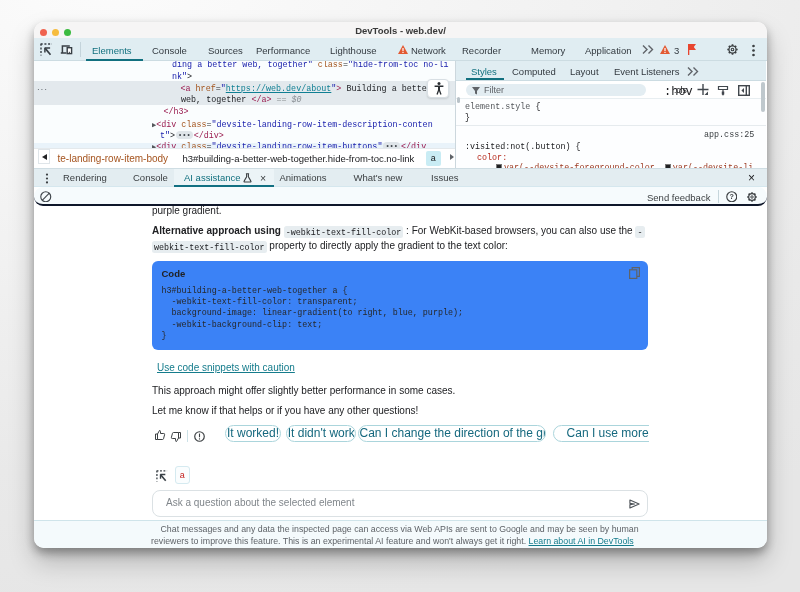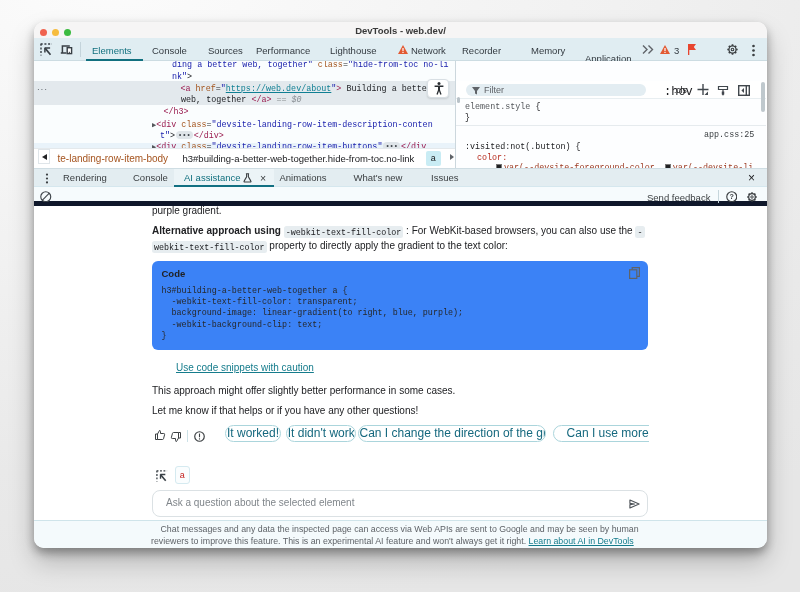--- a/index.html
+++ b/index.html
@@ -52,21 +52,21 @@
     <div class="abs nw" style="left:222px;top:7px;">Performance</div>
     <div class="abs nw" style="left:296px;top:7px;">Lighthouse</div>
     <svg class="abs" style="left:364px;top:6.5px;" width="10" height="9" viewBox="0 0 10 9">
         <path d="M5 0 L10 9 H0 Z" fill="#e25a33"></path>
         <rect x="4.4" y="3" width="1.2" height="3" fill="#fff"></rect>
         <rect x="4.4" y="6.8" width="1.2" height="1.2" fill="#fff"></rect>
       </svg>
     <div class="abs nw" style="left:377px;top:7px;">Network</div>
     <div class="abs nw" style="left:428px;top:7px;">Recorder</div>
     <div class="abs nw" style="left:497px;top:7px;">Memory</div>
-    <div class="abs nw" style="left:551px;top:15px;">Application</div>
+    <div class="abs nw" style="left:551px;top:7px;">Application</div>
     <svg class="abs" style="left:608px;top:7px;" width="12" height="9" viewBox="0 0 12 9">
         <g fill="none" stroke="#5f6368" stroke-width="1.4">
           <path d="M1 0.5 L5 4.5 L1 8.5"></path>
           <path d="M6.5 0.5 L10.5 4.5 L6.5 8.5"></path>
         </g>
       </svg>
     <svg class="abs" style="left:625px;top:6.5px;" width="12" height="9" viewBox="0 0 10 9">
         <path d="M5 0 L10 9 H0 Z" fill="#e25a33"></path>
         <rect x="4.4" y="3" width="1.2" height="3" fill="#fff"></rect>
         <rect x="4.4" y="6.8" width="1.2" height="1.2" fill="#fff"></rect>
@@ -122,20 +122,33 @@
       </svg>
     <div class="abs nw" style="left:23.5px;top:3.5px;color:#a5541f;font-size:10px;">te-landing-row-item-body</div>
     <div class="abs nw" style="left:148.5px;top:4px;color:#202124;">h3#building-a-better-web-together.hide-from-toc.no-link</div>
     <div class="abs" style="left:392px;top:2px;width:14.6px;height:14.6px;border-radius:2px;background:#c9ecf4;text-align:center;color:#202124;line-height:14.6px;font-size:9px;">a</div>
     <svg class="abs" style="left:415.5px;top:5px;" width="4" height="6" viewBox="0 0 4 6">
         <path d="M0 0 V6 L4 3 Z" fill="#5f6368"></path>
       </svg>
   </div>
 
   <div id="styles" class="abs" style="left:421px;top:39px;width:311px;height:107px;background:#fdfeff;border-left:1px solid #ccd7dd;box-sizing:border-box;overflow:hidden;font-size:9.5px;color:#333a40;">
+    <div class="abs" style="left:0;top:0;width:311px;height:20px;background:#e0edf2;border-bottom:1px solid #ccdce2;box-sizing:border-box;">
+      <div class="abs nw" style="left:15px;top:4.5px;color:#11707f;">Styles</div>
+      <div class="abs" style="left:10px;top:17px;width:38px;height:2px;background:#11707f;"></div>
+      <div class="abs nw" style="left:56px;top:4.5px;">Computed</div>
+      <div class="abs nw" style="left:114px;top:4.5px;">Layout</div>
+      <div class="abs nw" style="left:158px;top:4.5px;">Event Listeners</div>
+      <svg class="abs" style="left:231px;top:6px;" width="12" height="9" viewBox="0 0 12 9">
+          <g fill="none" stroke="#5f6368" stroke-width="1.4">
+            <path d="M1 0.5 L5 4.5 L1 8.5"></path>
+            <path d="M6.5 0.5 L10.5 4.5 L6.5 8.5"></path>
+          </g>
+        </svg>
+    </div>
     <div class="abs" style="left:0;top:20px;width:311px;height:18px;background:#fff;border-bottom:1px solid #e8eef1;box-sizing:border-box;">
       <div class="abs" style="left:10px;top:3px;width:180px;height:12px;border-radius:6px;background:#e3edf2;"></div>
       <svg class="abs" style="left:16px;top:5.5px;" width="8" height="8" viewBox="0 0 8 8">
           <path d="M0 0 H8 L5 4 V7.5 L3 6.5 V4 Z" fill="#5f6368"></path>
         </svg>
       <div class="abs nw" style="left:28px;top:4px;font-size:9px;color:#5f6368;">Filter</div>
       <div class="abs nw" style="left:208px;top:4px;font-size:12px;color:#202124;font-family:Liberation Mono, monospace;">:hov</div>
       <div class="abs nw" style="left:218px;top:4px;font-size:8.5px;color:#202124;">.cls</div>
       <svg class="abs" style="left:241px;top:3px;" width="12" height="12" viewBox="0 0 12 12">
           <g stroke="#41474d" stroke-width="1.4">
@@ -181,21 +194,21 @@
           <path d="M2.9 0.8 H6.1 M3.6 0.8 V3.9 L1.1 8.1 a0.55 0.55 0 0 0 0.45 0.85 H7.45 a0.55 0.55 0 0 0 0.45 -0.85 L5.4 3.9 V0.8"></path>
         </g>
       </svg>
     <div class="abs nw" style="left:226px;top:2.5px;color:#3c4043;font-size:10.5px;">×</div>
     <div class="abs nw" style="left:245.5px;top:3px;">Animations</div>
     <div class="abs nw" style="left:319.5px;top:3px;">What's new</div>
     <div class="abs nw" style="left:397px;top:3px;">Issues</div>
     <div class="abs nw" style="left:714px;top:1.5px;color:#202124;font-size:12px;">×</div>
   </div>
   <div class="abs" style="left:140px;top:163px;width:100px;height:2px;background:#127082;"></div>
-  <div id="aitb" class="abs" style="left:0;top:165px;width:733px;height:19px;background:#f6fbfd;border-bottom:5px solid #0f172a;box-sizing:border-box;font-size:9.5px;color:#3c4043;">
+  <div id="aitb" class="abs" style="left:0;top:165px;width:733px;height:19px;background:#f6fbfd;border-bottom:2px solid #0f172a;box-sizing:border-box;font-size:9.5px;color:#3c4043;border-radius:9px;">
     <svg class="abs" style="left:6.4px;top:3.6px;" width="11.5" height="11.5" viewBox="0 0 12 12">
         <circle cx="6" cy="6" r="5.2" fill="none" stroke="#41474d" stroke-width="1.2"></circle>
         <path d="M2.3 9.7 L9.7 2.3" stroke="#41474d" stroke-width="1.2"></path>
       </svg>
     <div class="abs nw" style="left:613px;top:4.5px;">Send feedback</div>
     <div class="abs" style="left:683.5px;top:3px;width:1px;height:13px;background:#c6d6dc;"></div>
     <svg class="abs" style="left:691.5px;top:3.8px;" width="11.5" height="11.5" viewBox="0 0 12 12">
         <circle cx="6" cy="6" r="5.2" fill="none" stroke="#3c4043" stroke-width="1.2"></circle>
         <text x="6" y="8.6" text-anchor="middle" font-size="7.5" font-weight="bold" fill="#3c4043" font-family="Liberation Sans,sans-serif">?</text>
       </svg>
@@ -214,21 +227,21 @@
     <div class="abs" style="left:118px;top:55px;width:496px;height:89px;background:#3b82f6;border-radius:6px;">
       <div class="abs nw" style="left:9.5px;top:6.5px;font-size:9.5px;font-weight:bold;color:#202124;">Code</div>
       <svg class="abs" style="left:477px;top:6px;" width="11" height="12" viewBox="0 0 11 12">
           <g fill="none" stroke="#5f6368" stroke-width="1.2">
             <path d="M3.2 2.8 V0.6 H10.4 V9.4 H8"></path>
             <rect x="0.6" y="2.8" width="7.2" height="8.6"></rect>
           </g>
         </svg>
       <div class="mono nw" style="position:absolute;left:9.5px;top:24.5px;font-size:8.4px;line-height:11.4px;color:#26282b;">h3#building-a-better-web-together a {<br>  -webkit-text-fill-color: transparent;<br>  background-image: linear-gradient(to right, blue, purple);<br>  -webkit-background-clip: text;<br>}</div>
     </div>
-    <div class="abs nw" style="left:123px;top:156px;color:#157c8c;text-decoration:underline;margin-left:19px;">Use code snippets with caution</div>
+    <div class="abs nw" style="left:123px;top:156px;color:#157c8c;text-decoration:underline;">Use code snippets with caution</div>
     <div class="abs nw" style="left:118px;top:178.5px;">This approach might offer slightly better performance in some cases.</div>
     <div class="abs nw" style="left:118px;top:199px;">Let me know if that helps or if you have any other questions!</div>
     <svg class="abs" style="left:120px;top:222.5px;" width="12" height="12" viewBox="0 0 24 24">
         <path fill="none" stroke="#3c4043" stroke-width="2" d="M7 10 L11 3 a2 2 0 0 1 2 2 V9 H19.5 a1.8 1.8 0 0 1 1.7 2.3 L19 19.5 A2 2 0 0 1 17 21 H7 M7 10 H3 V21 H7 V10"></path>
       </svg>
     <svg class="abs" style="left:136.4px;top:225px;" width="12" height="12" viewBox="0 0 24 24">
         <g transform="rotate(180 12 12)">
           <path fill="none" stroke="#3c4043" stroke-width="2" d="M7 10 L11 3 a2 2 0 0 1 2 2 V9 H19.5 a1.8 1.8 0 0 1 1.7 2.3 L19 19.5 A2 2 0 0 1 17 21 H7 M7 10 H3 V21 H7 V10"></path>
         </g>
       </svg>

